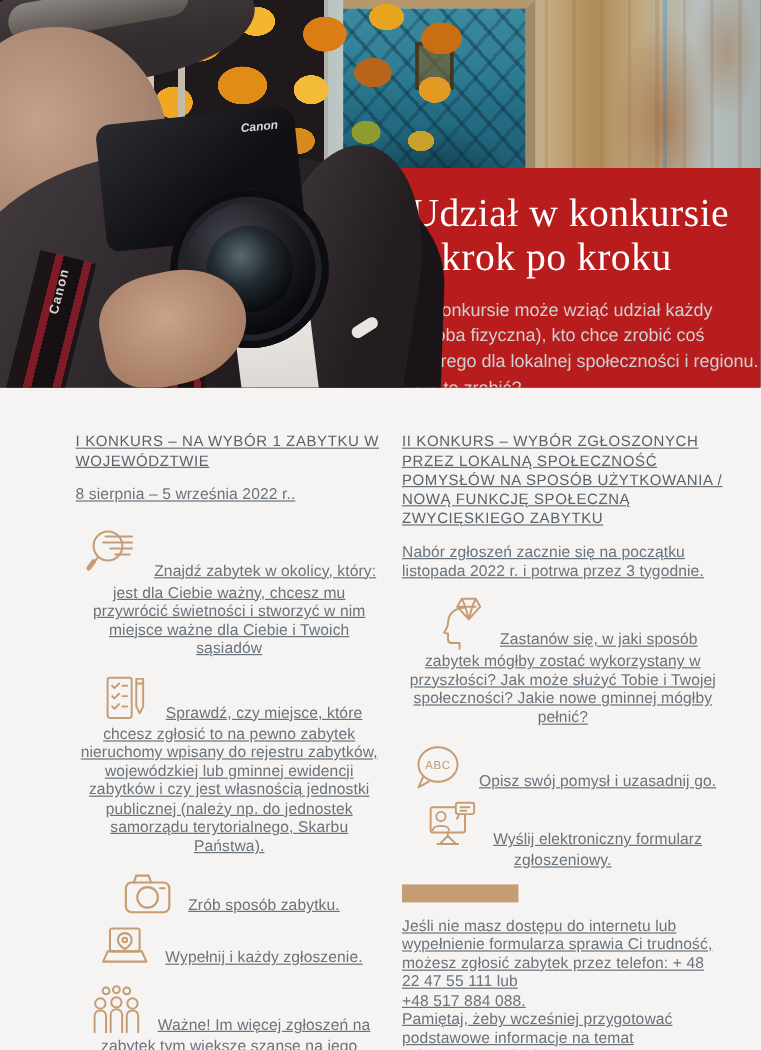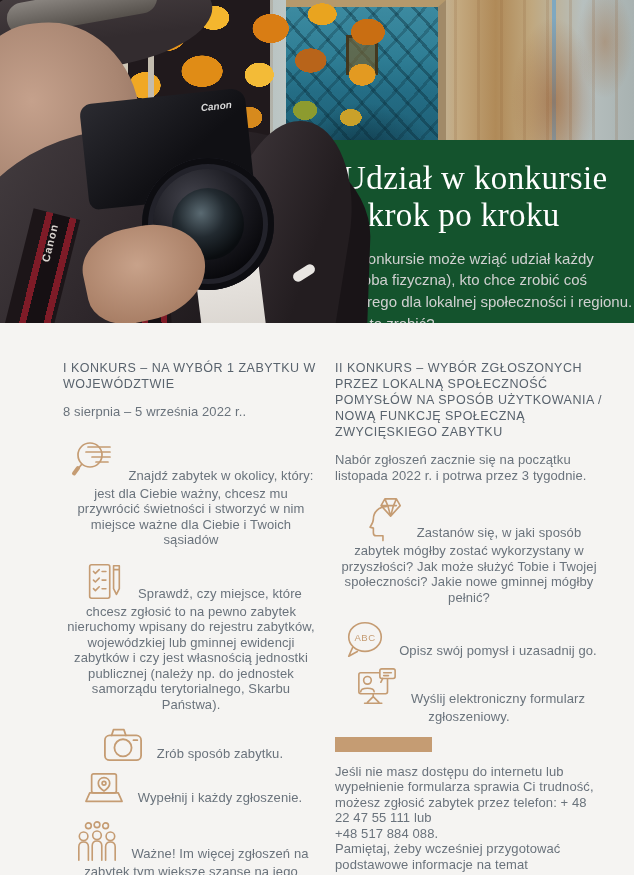--- a/index.html
+++ b/index.html
@@ -34,21 +34,21 @@
       radial-gradient(26px 22px at 8% 48%,  #f0a824 60%, transparent 61%),
       radial-gradient(34px 26px at 28% 40%, #e08c16 60%, transparent 61%),
       radial-gradient(24px 20px at 48% 42%, #f3bb37 60%, transparent 61%),
       radial-gradient(26px 20px at 66% 34%, #b8641a 60%, transparent 61%),
       radial-gradient(22px 18px at 84% 42%, #e39a21 60%, transparent 61%),
       radial-gradient(20px 16px at 20% 70%, #96a433 60%, transparent 61%),
       radial-gradient(24px 18px at 44% 66%, #d78a1d 60%, transparent 61%),
       radial-gradient(20px 16px at 64% 62%, #8d9b2f 60%, transparent 61%),
       radial-gradient(18px 14px at 80% 66%, #caa12a 60%, transparent 61%),
       radial-gradient(16px 12px at 36% 88%, #c07016 60%, transparent 61%);}
-  .hero-overlay{position:absolute;left:332px;top:140px;right:0;bottom:0;background:#14532d;padding:20px 0 0 10px;box-sizing:border-box;}
+  .hero-overlay{position:absolute;left:332px;top:140px;right:0;bottom:0;background:#b91c1c;padding:20px 0 0 10px;box-sizing:border-box;}
   .hero-overlay h1{margin:0;font:400 33px/1.13 "Liberation Serif","DejaVu Serif",serif;color:#ffffff;letter-spacing:.4px;}
   .hero-overlay p{margin:13px 0 0;font-size:15px;line-height:1.45;color:#d0d0d0;}
 
   
   .ph-man{position:absolute;left:0;top:0;width:335px;height:323px;}
   .ph-man > div{position:absolute;}
   .m-hair{left:-22px;top:-28px;width:235px;height:96px;background:linear-gradient(180deg,#4a4244 0%,#332c2f 70%);border-radius:50%;transform:rotate(-7deg);}
   .m-glasses{left:6px;top:-8px;width:152px;height:32px;background:linear-gradient(#8a8580,#55504b);border-radius:16px;transform:rotate(-10deg);}
   .m-face{left:-32px;top:22px;width:172px;height:192px;background:radial-gradient(at 38% 40%,#c5a18c 0%,#a98672 58%,#8a6a58 100%);border-radius:45% 55% 50% 50%;transform:rotate(-5deg);}
   .m-jacket{left:-40px;top:128px;width:410px;height:230px;background:linear-gradient(120deg,#474043 0%,#2f282c 42%,#191417 78%);border-radius:45% 35% 0 0/60% 45% 0 0;transform:rotate(2deg);}
@@ -59,21 +59,21 @@
   .m-strap-r{left:128px;top:250px;width:42px;height:100px;background:linear-gradient(90deg,#1c1518 0 30%,#7e1b27 30% 44%,#161013 44% 76%,#7e1b27 76% 90%,#1c1518 90%);transform:rotate(-4deg);overflow:hidden;}
   .m-strap-r span{font-size:9px;}
   .m-cam-body{left:84px;top:96px;width:166px;height:106px;background:linear-gradient(145deg,#2b2b31 0%,#101014 60%);border-radius:12px 14px 18px 10px;transform:rotate(-6deg);}
   .m-cam-logo{position:absolute;right:14px;top:10px;color:#d9d9d9;font-size:10px;font-style:italic;font-weight:bold;}
   .m-lens-outer{left:142px;top:158px;width:132px;height:132px;border-radius:50%;background:radial-gradient(circle at 38% 32%,#43434c 0%,#17171d 45%,#07070a 70%,#2c2c33 100%);box-shadow:inset 0 0 0 6px #0d0d11, inset 0 0 0 11px #22222a;}
   .m-lens-glass{left:172px;top:188px;width:72px;height:72px;border-radius:50%;background:radial-gradient(circle at 40% 35%,#5a6a72 0%,#222a30 38%,#0a0d10 72%);}
   .m-hand{left:84px;top:226px;width:122px;height:94px;background:radial-gradient(at 45% 40%,#c8a28a 0%,#a97f66 72%);border-radius:45% 55% 60% 40%;transform:rotate(-12deg);}
   .m-bracelet{left:292px;top:268px;width:24px;height:10px;background:#e9e6e2;border-radius:5px;transform:rotate(-32deg);}
 
   
-  .content{display:flex;gap:16px;padding:37px 18px 0 63px;height:515px;overflow:hidden;box-sizing:content-box;color:#6a737c;}
+  .content{display:flex;gap:16px;padding:37px 18px 0 63px;height:515px;overflow:hidden;box-sizing:content-box;color:#6a737c;text-decoration:underline;}
   .col{font-size:13px;line-height:15.5px;letter-spacing:.1px;}
   .col-left{width:256px;flex:0 0 256px;}
   .col-right{width:268px;flex:0 0 268px;}
   h2{margin:0 0 12px;font-size:12.5px;font-weight:400;line-height:16px;letter-spacing:.5px;color:#59636d;}
   .date{margin:0 0 20px;}
   .intro{margin:0 0 12px;}
   .step{margin:0 0 12px;text-align:center;}
   .step svg{vertical-align:-6px;margin:0 12px 0 2px;}
   .step.tight{margin-bottom:6px;}
   .divider{width:97px;height:15px;background:#c59c73;margin:12px 0 12px;}

